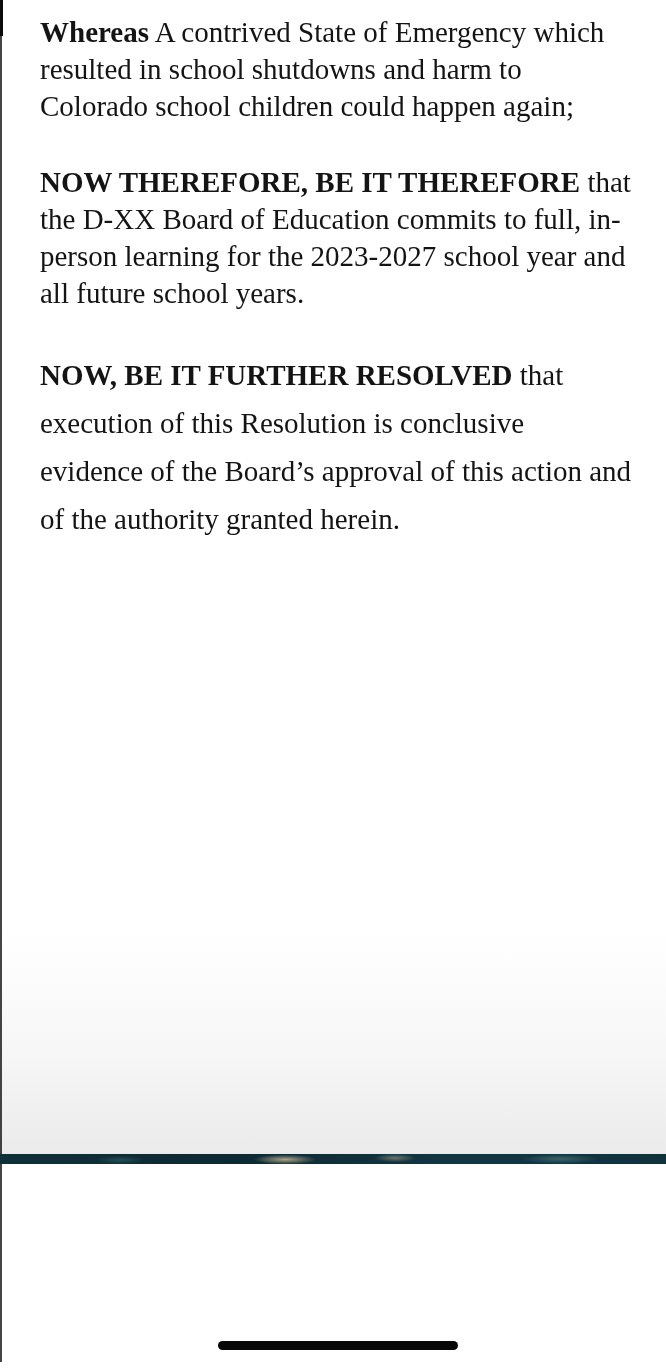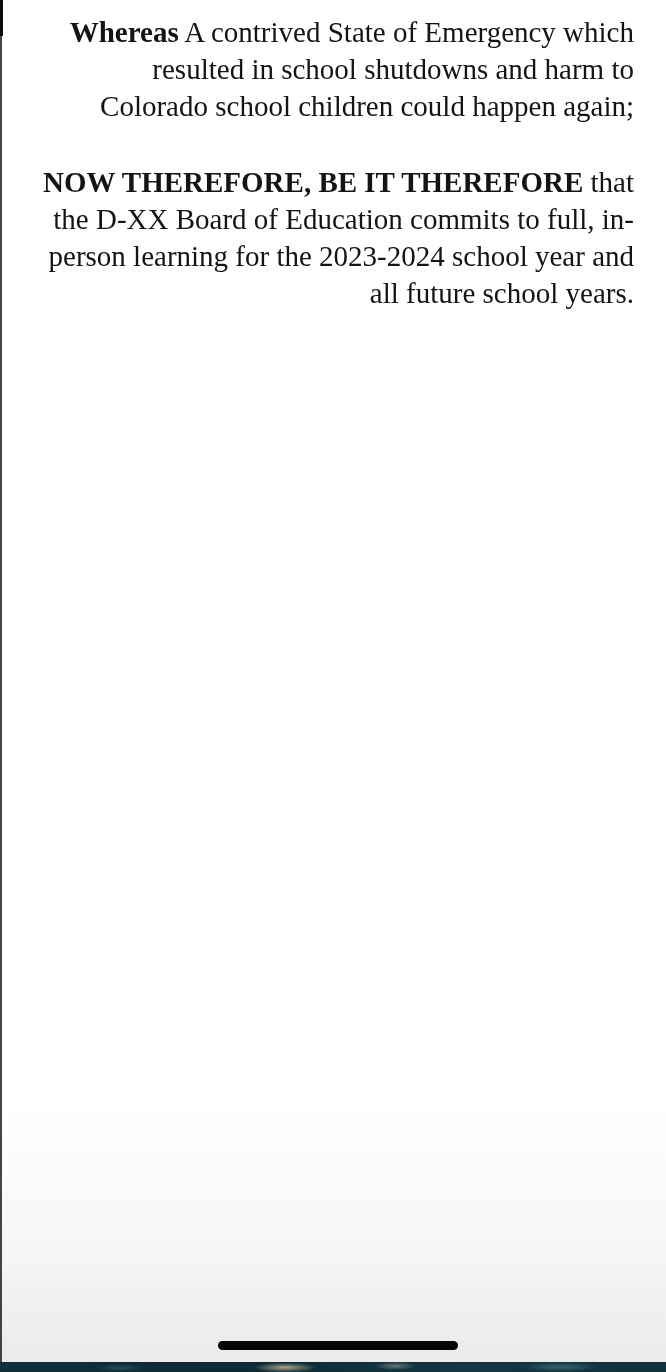--- a/index.html
+++ b/index.html
@@ -9,23 +9,22 @@
   body {
     width: 666px;
     height: 1372px;
     overflow: hidden;
     background: #ffffff;
     font-family: "Liberation Serif", serif;
   }
   .screen {
     position: relative;
     width: 666px;
-    height: 1372px;
+    height: 1164px;
     background: linear-gradient(180deg, #ffffff 0%, #ffffff 80%, #f7f7f7 90%, #ebebeb 99%);
-    text-align: right;
   }
   
   .edge-line {
     position: absolute;
     left: 0;
     top: 0;
     width: 2px;
     height: 1362px;
     background: rgba(22, 22, 22, 0.8);
   }
@@ -85,21 +84,22 @@
       linear-gradient(90deg, #103039 0%, #0d2933 35%, #123743 70%, #0f323d 100%);
   }
 </style>
 </head>
 <body>
 
 <div class="screen">
 
   <div class="doc">
       <p class="single"><strong>Whereas</strong><span> A contrived State of Emergency which resulted in school shutdowns and harm to Colorado school children could happen again;</span></p>
-      <p class="single"><strong>NOW THEREFORE, BE IT THEREFORE</strong><span> that the D-XX Board of Education commits to full, in-person learning for the 2023-2024 school year and all future school years.</span></p>
+      <p class="single"><strong>NOW THEREFORE, BE IT THEREFORE</strong><span> that the D-XX Board of Education commits to full, in-person learning for the 2023-2027 school year and all future school years.</span></p>
+      <p class="double"><strong>NOW, BE IT FURTHER RESOLVED</strong><span> that execution of this Resolution is conclusive evidence of the Board’s approval of this action and of the authority granted herein.</span></p>
     </div>
 
   <div class="edge-line"></div>
   <div class="corner-mark"></div>
 
   <div class="home-indicator"></div>
   <div class="wallpaper-strip"></div>
 
 </div>
 

